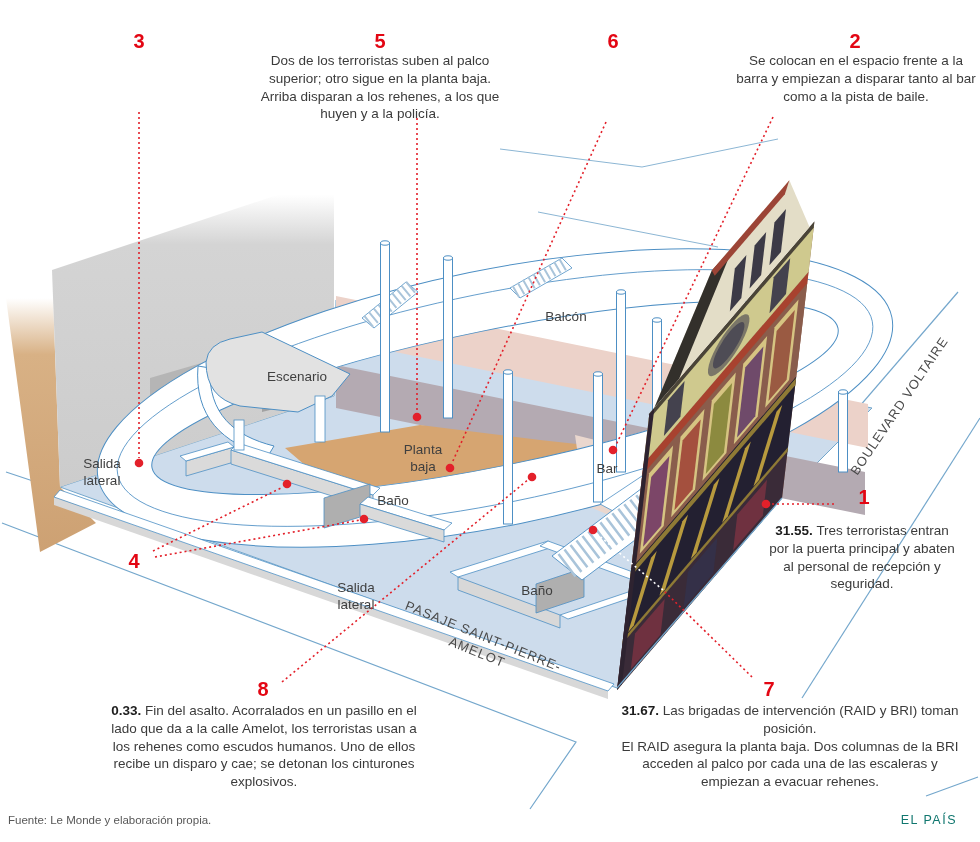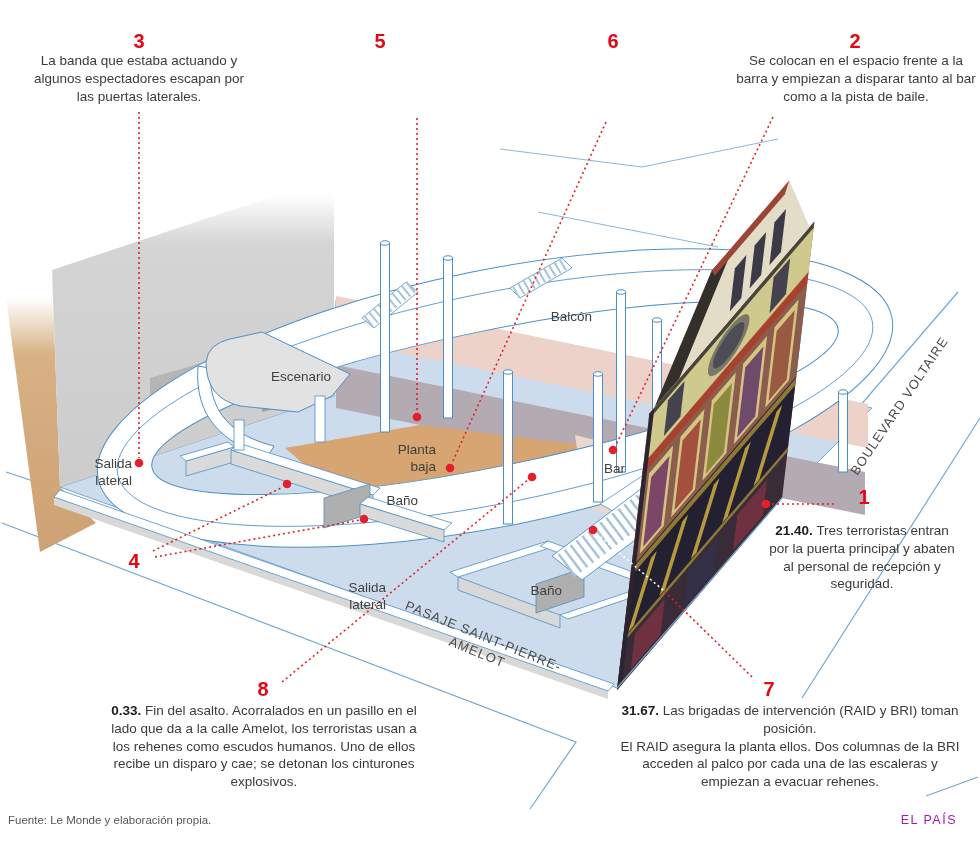--- a/index.html
+++ b/index.html
@@ -2,24 +2,24 @@
 <html><head>
 <meta charset="utf-8">
 <style>
   html,body{margin:0;padding:0;background:#fff;}
   #stage{position:relative;width:980px;height:842px;background:#fff;overflow:hidden;
          font-family:"Liberation Sans",sans-serif;}
   #diagram-svg{position:absolute;left:0;top:0;}
   .num{position:absolute;width:40px;text-align:center;font:bold 20px/1 "Liberation Sans",sans-serif;color:#e30613;}
   .ann{position:absolute;font:13.5px/1.32 "Liberation Sans",sans-serif;color:#3b3b3b;text-align:center;}
   .ann b{color:#1d1d1d;}
-  .maplabel{position:absolute;font:13.5px/1.25 "Liberation Sans",sans-serif;color:#3f3f3f;text-align:right;}
+  .maplabel{position:absolute;font:13.5px/1.25 "Liberation Sans",sans-serif;color:#3f3f3f;text-align:center;}
   .street{position:absolute;font:13px/1.3 "Liberation Sans",sans-serif;color:#4a4a4a;letter-spacing:1px;text-align:center;}
   .foot{position:absolute;font:11.5px/1.2 "Liberation Sans",sans-serif;color:#575757;text-align:right;}
-  .brand{position:absolute;font:12.5px/1.2 "Liberation Sans",sans-serif;color:#a21caf;letter-spacing:1.5px;text-align:right;}
+  .brand{position:absolute;font:12.5px/1.2 "Liberation Sans",sans-serif;color:#0f766e;letter-spacing:1.5px;text-align:right;}
 </style>
 </head>
 <body>
 
 <div id="stage">
 
   <svg id="diagram-svg" width="980" height="842" viewBox="0 0 980 842">
     <defs>
       <linearGradient id="grayFade" x1="0" y1="0" x2="0" y2="1">
         <stop offset="0" stop-color="#ffffff"></stop>
@@ -199,43 +199,43 @@
 
   <div class="num" style="left:119px;top:31px">3</div>
   <div class="num" style="left:360px;top:31px">5</div>
   <div class="num" style="left:593px;top:31px">6</div>
   <div class="num" style="left:835px;top:31px">2</div>
   <div class="num" style="left:844px;top:487px">1</div>
   <div class="num" style="left:114px;top:551px">4</div>
   <div class="num" style="left:243px;top:679px">8</div>
   <div class="num" style="left:749px;top:679px">7</div>
 
-  <div class="ann" style="left:29px;top:52px;width:220px">
-    <span>La banda que estaba actuando y algunos espectadores escapan por las puertas laterales.</span>
+  <div class="ann" style="left:254px;top:52px;width:252px">
+    <span>Dos de los terroristas suben al palco superior; otro sigue en la planta baja. Arriba disparan a los rehenes, a los que huyen y a la policía.</span>
   </div>
   <div class="ann" style="left:732px;top:52px;width:248px">
     <span>Se colocan en el espacio frente a la barra y empiezan a disparar tanto al bar como a la pista de baile.</span>
   </div>
   <div class="ann" style="left:764px;top:522px;width:196px">
-    <b>21.40.</b>
+    <b>31.55.</b>
     <span>Tres terroristas entran por la puerta principal y abaten al personal de recepción y seguridad.</span>
   </div>
   <div class="ann" style="left:106px;top:702px;width:316px">
     <b>0.33.</b>
     <span>Fin del asalto. Acorralados en un pasillo en el lado que da a la calle Amelot, los terroristas usan a los rehenes como escudos humanos. Uno de ellos recibe un disparo y cae; se detonan los cinturones explosivos.</span>
   </div>
   <div class="ann" style="left:620px;top:702px;width:340px">
     <div><b>31.67.</b>
       <span>Las brigadas de intervención (RAID y BRI) toman posición.</span></div>
-    <div>El RAID asegura la planta ellos. Dos columnas de la BRI acceden al palco por cada una de las escaleras y empiezan a evacuar rehenes.</div>
+    <div>El RAID asegura la planta baja. Dos columnas de la BRI acceden al palco por cada una de las escaleras y empiezan a evacuar rehenes.</div>
   </div>
 
   <div class="maplabel" style="left:540px;top:309px;width:52px">Balcón</div>
   <div class="maplabel" style="left:263px;top:369px;width:68px">Escenario</div>
-  <div class="maplabel" style="left:370px;top:442px;width:66px">Planta baja</div>
+  <div class="maplabel" style="left:390px;top:442px;width:66px">Planta baja</div>
   <div class="maplabel" style="left:589px;top:461px;width:36px">Bar</div>
   <div class="maplabel" style="left:72px;top:456px;width:60px">Salida lateral</div>
   <div class="maplabel" style="left:368px;top:493px;width:50px">Baño</div>
   <div class="maplabel" style="left:326px;top:580px;width:60px">Salida lateral</div>
   <div class="maplabel" style="left:512px;top:583px;width:50px">Baño</div>
   <div class="street" style="left:390px;top:628px;width:180px;transform:rotate(22deg)">PASAJE SAINT-PIERRE-AMELOT</div>
   <div class="street" style="left:795px;top:398px;width:210px;transform:rotate(-56deg);white-space:nowrap">BOULEVARD VOLTAIRE</div>
 
   <div class="foot" style="left:8px;top:814px">Fuente: Le Monde y elaboración propia.</div>
   <div class="brand" style="left:857px;top:813px;width:100px">EL PAÍS</div>

